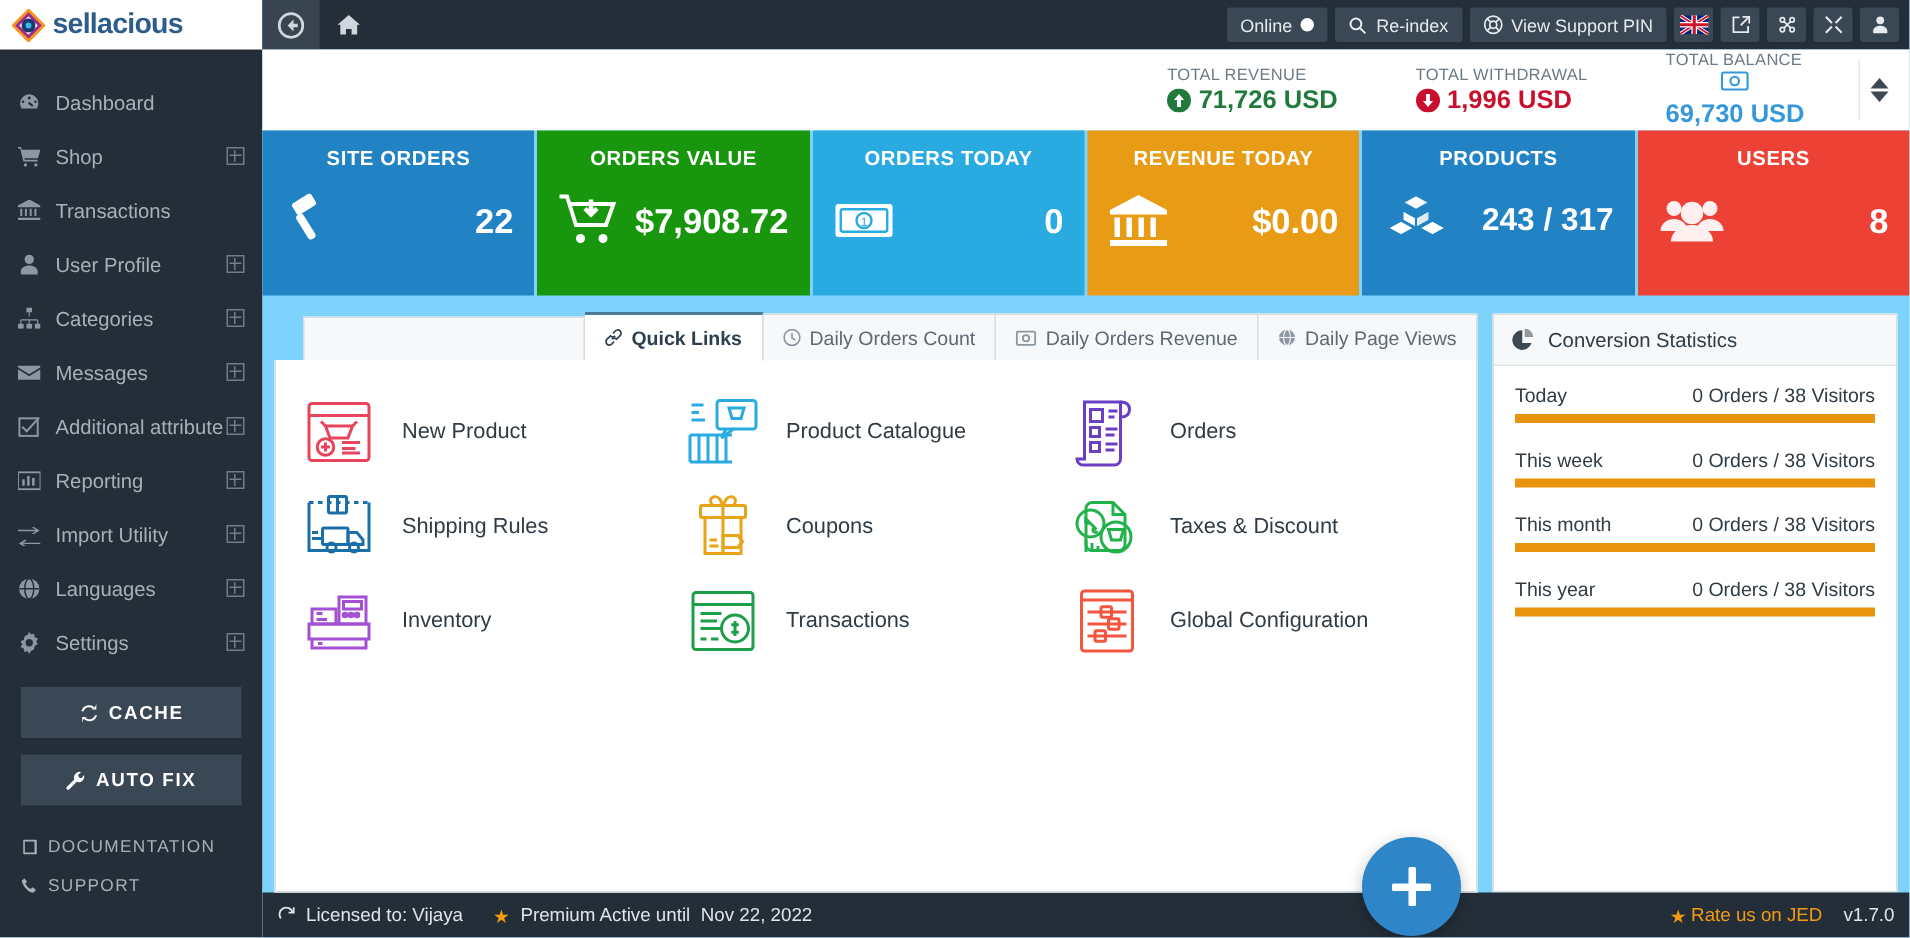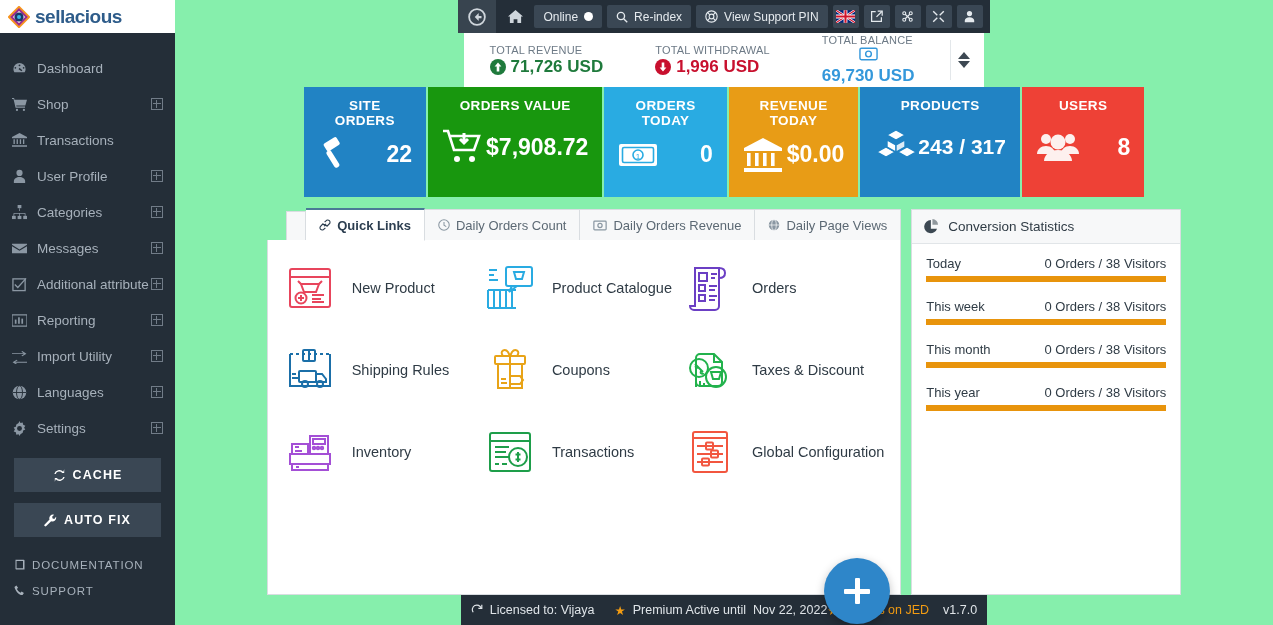--- a/index.html
+++ b/index.html
@@ -6,21 +6,21 @@
   html, body {
     width: 1273px; height: 625px;
     font-family: "Liberation Sans", sans-serif;
     background: #ecf0f1; overflow: hidden;
   }
   body { display: flex; flex-direction: column; }
 
   
   .app { display: flex; width: 1065px; height: 625px; }
   .sidebar { width: 175px; background: #242E38; flex: 0 0 175px; display: flex; flex-direction: column; }
-  .main { width: 1098px; flex: 0 0 1098px; display: flex; flex-direction: column; background: #86efac; align-items: center; }
+  .main { width: 1098px; flex: 0 0 1098px; display: flex; flex-direction: column; background: #7dd3fc; }
 
   
   .logo-bar { height: 33px; background: #ffffff; display: flex; align-items: center; padding-left: 8px; flex: 0 0 33px; }
   .logo-mark { width: 22px; height: 22px; position: relative; flex: 0 0 22px; margin-right: 5px; }
   .logo-text { font-size: 19px; font-weight: 600; letter-spacing: -0.5px; color: #2E5C8A; }
   .nav { padding-top: 17px; }
   .nav-item {
     display: flex; align-items: center; height: 36px;
     padding: 0 12px 0 12px; color: #A7B1BB; font-size: 13.5px; cursor: pointer;
   }
@@ -107,21 +107,21 @@
   }
   .tab.active {
     background: #fff; color: #2c3e50; font-weight: 700;
     border-top: 2px solid #4a7a96; border-bottom: 1px solid #fff;
     position: relative; z-index: 2; height: 33px;
   }
   .tab-pane {
     flex: 1; background: #fff; border: 1px solid #d9dde1; border-top: none;
     margin-top: -1px; padding: 22px 16px; min-height: 0; position: relative;
   }
-  .ql-grid { display: grid; grid-template-columns: repeat(3, 1fr); row-gap: 30px; }
+  .ql-grid { display: grid; grid-template-columns: repeat(3, 1fr); row-gap: 11px; }
   .ql { display: flex; align-items: center; gap: 16px; cursor: pointer; }
   .ql-ico { width: 52px; height: 52px; flex: 0 0 52px; display: flex; align-items: center; justify-content: center; }
   .ql-label { font-size: 14.5px; color: #2f3b45; }
 
   .card { background: #fff; border: 1px solid #d9dde1; height: 100%; }
   .card-head {
     height: 34px; background: #F7F8F9; border-bottom: 1px solid #e1e5e8;
     display: flex; align-items: center; gap: 9px; padding: 0 12px; font-size: 13.5px; color: #2f3b45;
   }
   .card-body { padding: 12px 14px; }

